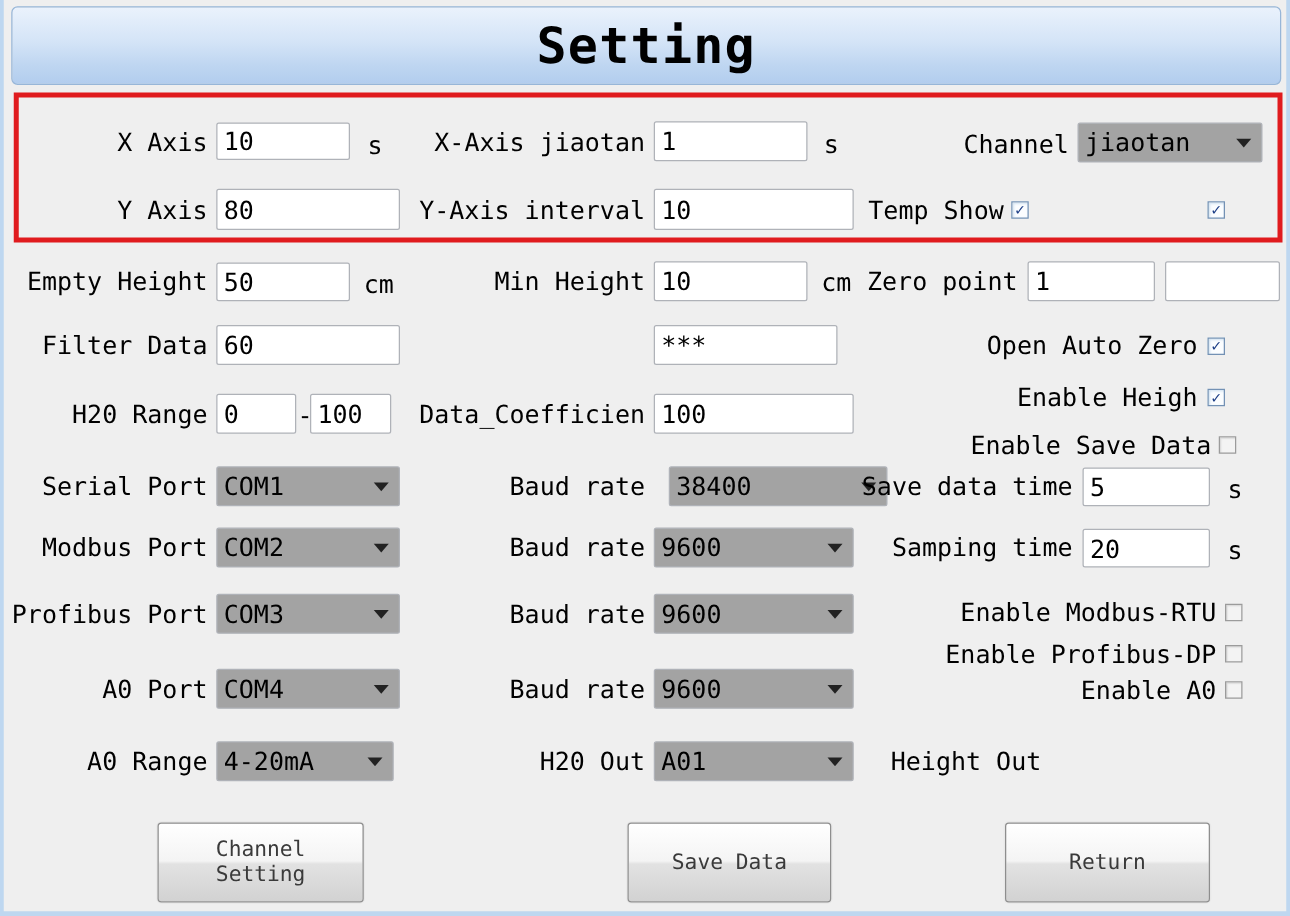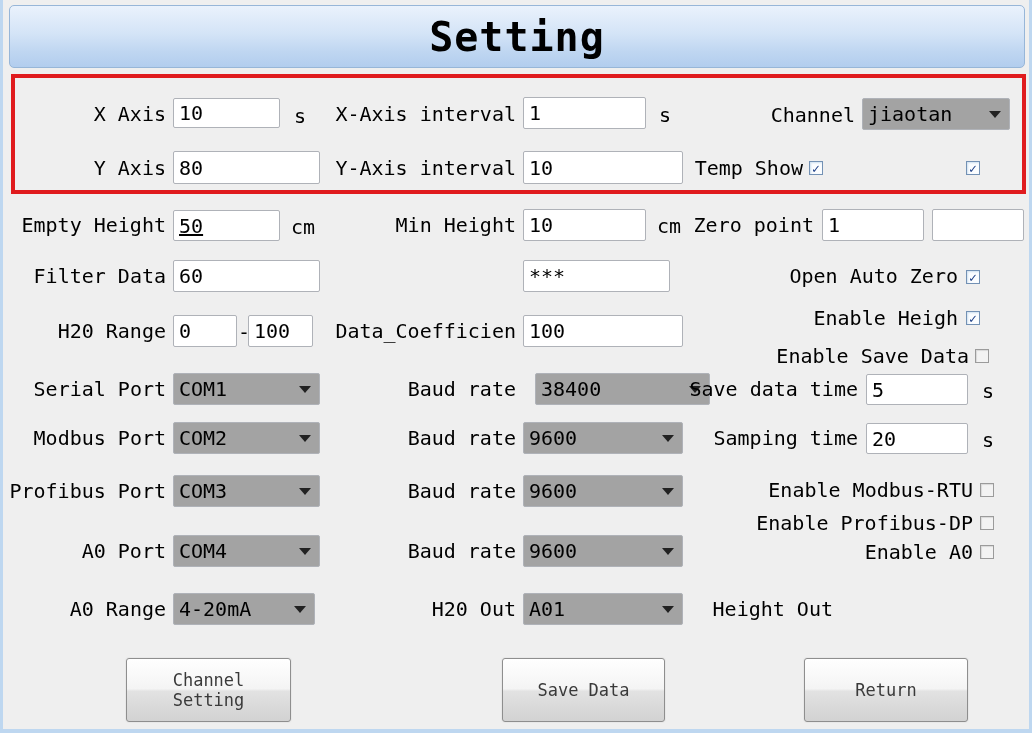--- a/index.html
+++ b/index.html
@@ -42,39 +42,39 @@
 
   <div class="titlebar">
     <span class="title">Setting</span>
   </div>
 
   <div class="redbox"></div>
 
   <span class="lbl" style="left:20px;top:99px;width:143px;line-height:30px">X Axis</span>
   <input class="inp" style="left: 170px; top: 98px; width: 107px; height: 30px;" value="10">
   <span class="unit" style="left:291px;top:101px;line-height:30px">s</span>
-  <span class="lbl" style="left:330px;top:98px;width:183px;line-height:32px">X-Axis interval</span>
+  <span class="lbl" style="left:330px;top:98px;width:183px;line-height:32px">X-Axis jiaotan</span>
   <input class="inp" style="left: 520px; top: 97px; width: 123px;" value="1">
   <span class="unit" style="left:656px;top:100px;line-height:30px">s</span>
   <span class="lbl" style="left:760px;top:99px;width:92px;line-height:32px">Channel</span>
   <div class="dd" style="left:859px;top:98px;width:148px">
     <span class="dd-val">jiaotan</span>
     <span class="dd-arrow"></span>
   </div>
 
   <span class="lbl" style="left:20px;top:152px;width:143px;line-height:33px">Y Axis</span>
   <input class="inp" style="left: 170px; top: 151px; width: 147px; height: 33px;" value="80">
   <span class="lbl" style="left:330px;top:152px;width:183px;line-height:33px">Y-Axis interval</span>
   <input class="inp" style="left: 520px; top: 151px; width: 160px; height: 33px;" value="10">
   <span class="lbl" style="left:665px;top:152px;width:135px;line-height:33px">Temp Show</span>
   <span class="chk on" style="left:806px;top:161px"></span>
   <span class="chk on" style="left:963px;top:161px"></span>
 
   <span class="lbl" style="left:0px;top:210px;width:163px;line-height:31px">Empty Height</span>
-  <input class="inp" style="left: 170px; top: 210px; width: 107px; height: 31px; text-decoration: underline;" value="50">
+  <input class="inp" style="left: 170px; top: 210px; width: 107px; height: 31px;" value="50">
   <span class="unit" style="left:288px;top:212px;line-height:30px">cm</span>
   <span class="lbl" style="left:330px;top:209px;width:183px;line-height:32px">Min Height</span>
   <input class="inp" style="left: 520px; top: 209px; width: 123px;" value="10">
   <span class="unit" style="left:654px;top:211px;line-height:30px">cm</span>
   <span class="lbl" style="left:680px;top:209px;width:131px;line-height:32px">Zero point</span>
   <input class="inp" style="left: 819px; top: 209px; width: 102px;" value="1">
   <input class="inp" style="left: 929px; top: 209px; width: 92px;" value="">
 
   <span class="lbl" style="left:0px;top:260px;width:163px;line-height:32px">Filter Data</span>
   <input class="inp" style="left: 170px; top: 260px; width: 147px;" value="60">

